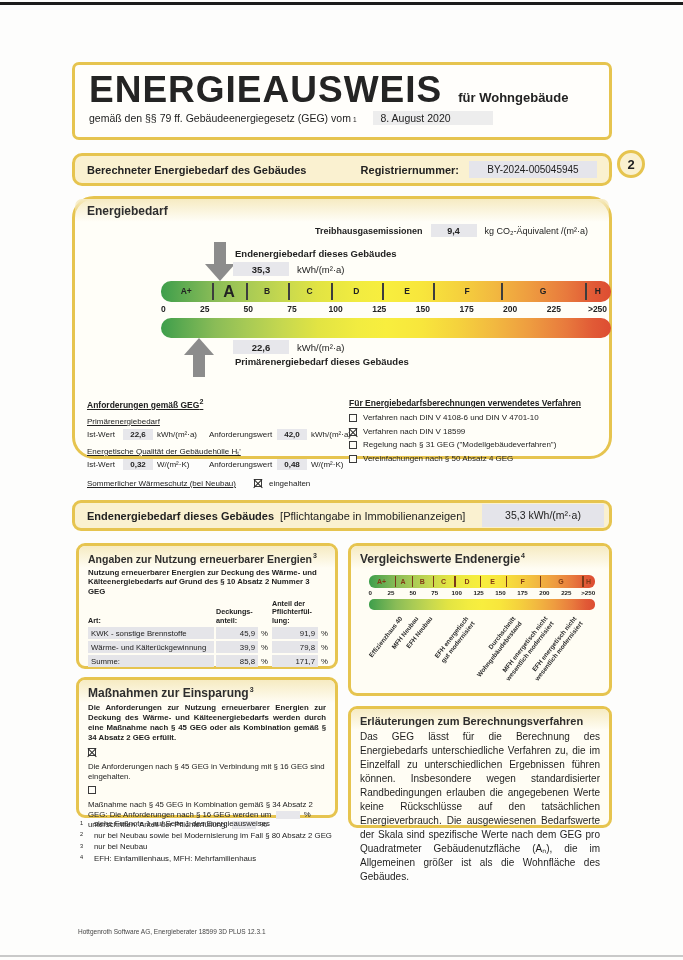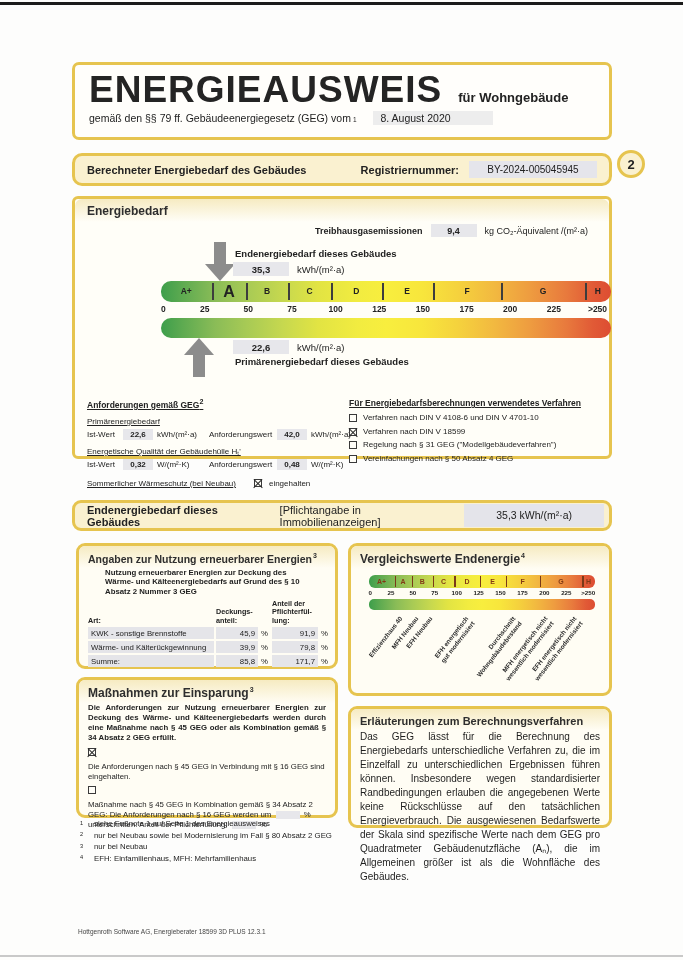--- a/index.html
+++ b/index.html
@@ -34,21 +34,21 @@
   .reg-field { background:#E5E5EB; font-size:10px; padding:3px 10px; min-width:128px; text-align:center; }
   .page-badge {
     position:absolute; top:150px; left:617px; width:28px; height:28px; border-radius:50%;
     border:3px solid #E6C44F; background:#FAF1D0; display:flex; align-items:center; justify-content:center;
     font-size:13px; font-weight:700;
   }
 
   
   .main-box {
     position:absolute; top:196px; left:72px; width:540px; height:263px;
-    border:3px solid #E6C44F; border-radius:6px; background:#FFFEF8;
+    border:3px solid #E6C44F; border-radius:22px; background:#FFFEF8;
   }
   .box-header {
     font-size:12px; font-weight:700; padding:5px 12px 2px; height:23px;
     background:linear-gradient(180deg,#F6EBC2,rgba(255,254,248,0)); border-radius:7px 7px 0 0; color:#2e2e2e;
   }
   .main-body { position:relative; height:267px; }
   .ghg-row { position:absolute; top:2px; left:240px; display:flex; align-items:center; gap:8px; font-size:9px; }
   .ghg-label { font-weight:700; }
   .val-field { background:#E7E7EB; text-align:center; font-weight:700; padding:1.5px 0; }
   .ghg-field { width:46px; }
@@ -100,31 +100,31 @@
 
   
   .banner {
     position:absolute; top:500px; left:72px; width:540px; height:31px;
     border:3px solid #E6C44F; border-radius:9px; background:#FAF1D0;
     display:flex; align-items:center; justify-content:space-between; padding:0 5px 0 12px;
   }
   .banner-left { display:flex; align-items:baseline; gap:6px; }
   .banner-bold { font-size:11px; font-weight:700; }
   .banner-normal { font-size:11px; }
-  .banner-field { background:#E4E4EA; width:140px; height:23px; line-height:23px; text-align:center; font-size:10.5px; }
+  .banner-field { background:#E4E4EA; width:122px; height:23px; line-height:23px; text-align:center; font-size:10.5px; }
 
   
   .sbox { position:absolute; border:3px solid #E6C44F; border-radius:9px; background:#FFFDF4; overflow:visible; }
   .sbox-header { font-weight:700; padding:6px 4px 3px 9px; color:#2e2e2e;
     background:linear-gradient(180deg,#F6EBC2,rgba(255,253,244,0)); border-radius:6px 6px 0 0; }
   .sbox-header sup.ref { font-size:7px; margin-left:1px; }
 
   .box-erneuerbare { top:543px; left:76px; width:262px; height:126px; }
   .box-erneuerbare .sbox-header { font-size:10.5px; }
-  .intro { font-size:7.8px; font-weight:700; padding:0 26px; line-height:1.27; }
+  .intro { font-size:7.8px; font-weight:700; padding:0 9px; line-height:1.27; }
   .etable { padding:3px 9px 0; }
   .thead, .erow { display:grid; grid-template-columns:126px 42px 10px 46px 10px; column-gap:2px; }
   .thead { align-items:end; font-size:7.2px; font-weight:700; white-space:pre-line; margin-bottom:2px; line-height:1.15; }
   .erow { margin-bottom:2px; font-size:7.8px; }
   .cell-g { background:#E5E5E9; padding:1.5px 3px; }
   .cell-v { background:#E5E5E9; text-align:right; padding:1.5px 3px; }
   .pct { padding-left:1px; padding-top:1.5px; }
 
   .box-massnahmen { top:677px; left:76px; width:262px; height:141px; }
   .box-massnahmen .sbox-header { font-size:12px; }

